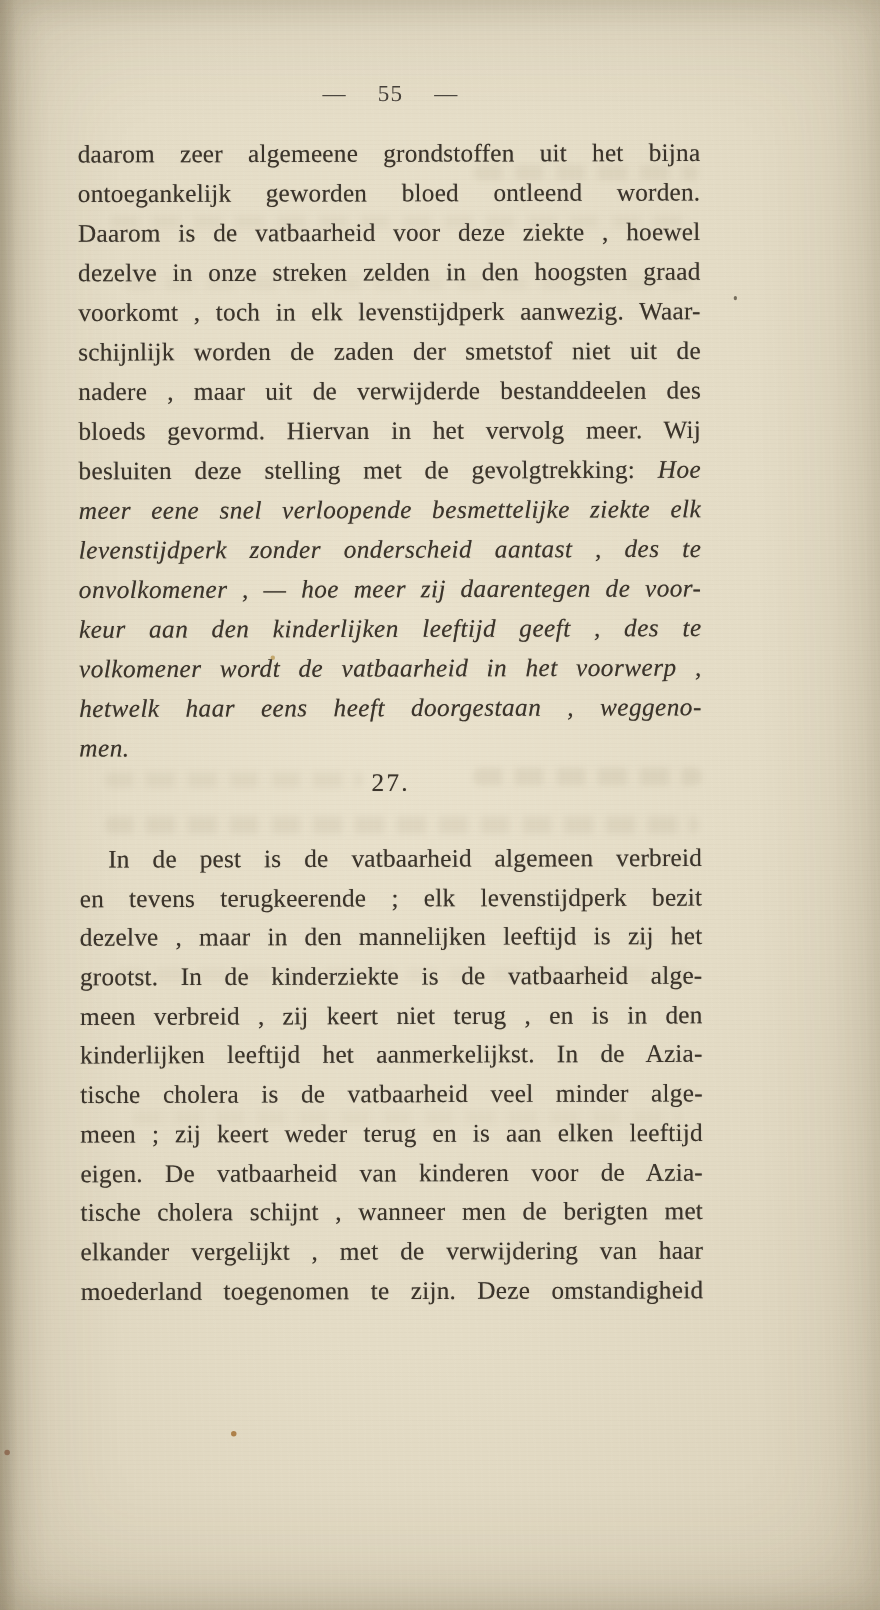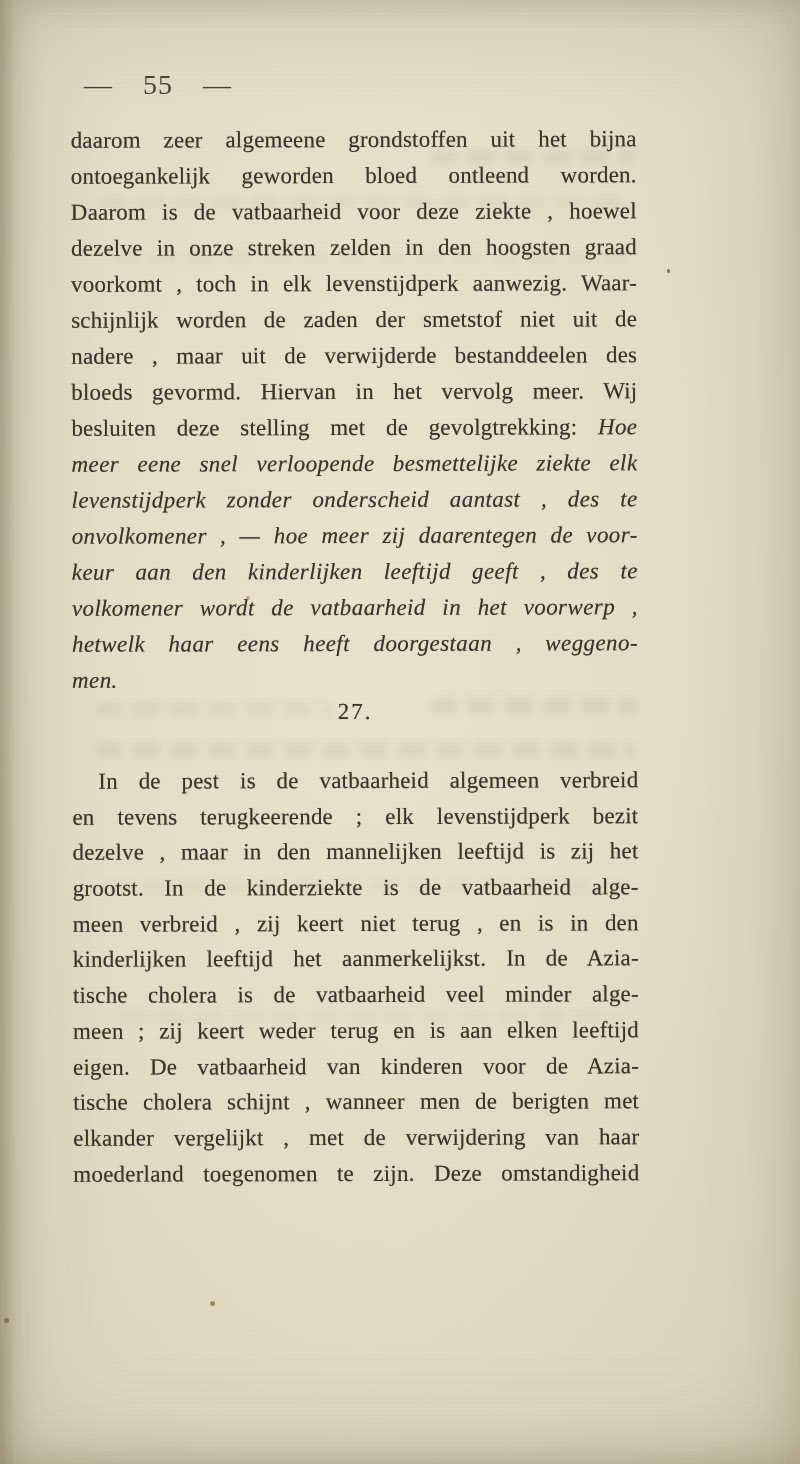--- a/index.html
+++ b/index.html
@@ -22,23 +22,24 @@
   
   .paper-grain {
     position: absolute; inset: 0;
     background:
       repeating-linear-gradient(0deg, rgba(70,58,34,0.018) 0 1px, transparent 1px 4px),
       repeating-linear-gradient(88deg, rgba(255,252,240,0.02) 0 2px, transparent 2px 7px);
     pointer-events: none;
   }
   .page-number {
     position: absolute;
-    left: 84px; top: 70px; width: 566px;
+    left: 72px; top: 70px; width: 566px;
     height: 30px; line-height: 30px;
-    font-size: 28px;
+    text-align: center;
+    font-size: 21px;
     color: #46403a;
     word-spacing: 22px;
     letter-spacing: 1px;
   }
   .text-flow {
     position: absolute;
     left: 72px; top: 122px; width: 566px;
     transform: rotate(-0.15deg);
     color: #3b342b;
     font-size: 23px;

